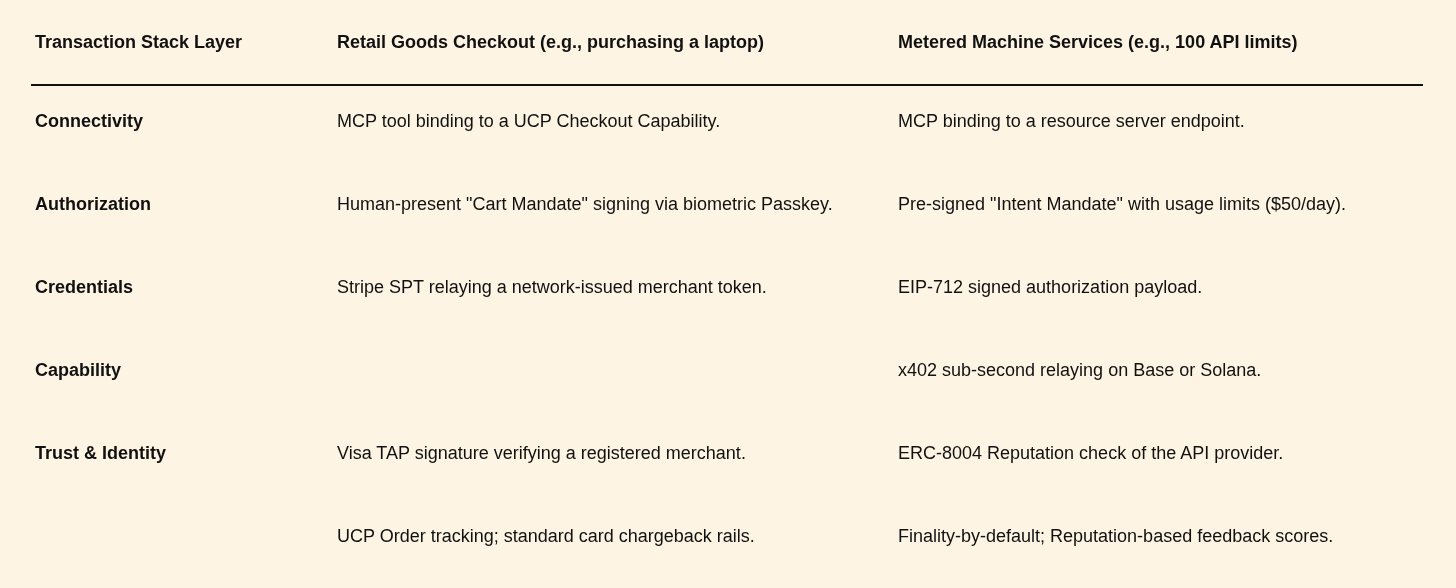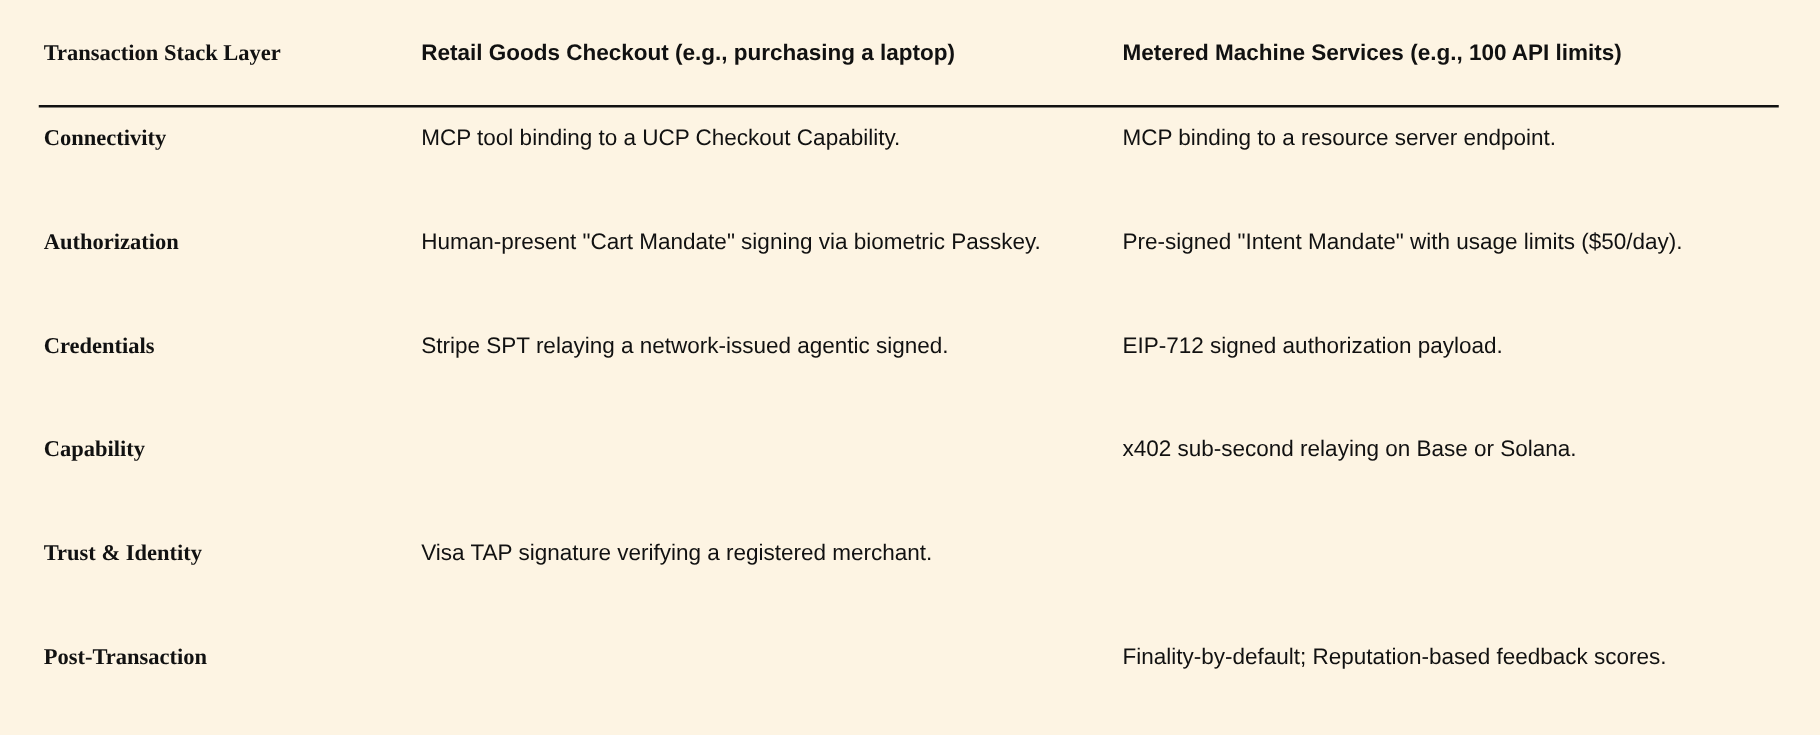--- a/index.html
+++ b/index.html
@@ -31,33 +31,33 @@
     }
     .cell {
       position: absolute;
       top: 0;
       height: 100%;
       display: flex;
       align-items: center;
       font-size: 18px;
       white-space: nowrap;
     }
-    .c0 { left: 4px; font-family: Liberation Serif, serif; }
+    .c0 { left: 4px; }
     .c1 { left: 306px; text-align: center; }
     .c2 { left: 867px; }
     .header-row .cell {
       font-weight: bold;
       padding-bottom: 2px;
     }
     .layer {
       font-weight: bold;
     }
     .body-row .cell {
       align-items: flex-start;
-      padding-top: 14px;
+      padding-top: 25px;
       box-sizing: border-box;
     }
   </style>
 </head>
 <body>
 
 <div class="table">
   <div class="row header-row">
     <div class="cell c0">Transaction Stack Layer</div>
     <div class="cell c1">Retail Goods Checkout (e.g., purchasing a laptop)</div>
@@ -71,31 +71,32 @@
   </div>
 
   <div class="row body-row">
     <div class="cell c0 layer">Authorization</div>
     <div class="cell c1">Human-present "Cart Mandate" signing via biometric Passkey.</div>
     <div class="cell c2">Pre-signed "Intent Mandate" with usage limits ($50/day).</div>
   </div>
 
   <div class="row body-row">
     <div class="cell c0 layer">Credentials</div>
-    <div class="cell c1">Stripe SPT relaying a network-issued agentic signed.</div>
+    <div class="cell c1">Stripe SPT relaying a network-issued merchant token.</div>
     <div class="cell c2">EIP-712 signed authorization payload.</div>
   </div>
 
   <div class="row body-row">
     <div class="cell c0 layer">Capability</div>
     <div class="cell c2">x402 sub-second relaying on Base or Solana.</div>
   </div>
 
   <div class="row body-row">
     <div class="cell c0 layer">Trust &amp; Identity</div>
     <div class="cell c1">Visa TAP signature verifying a registered merchant.</div>
+    <div class="cell c2">ERC-8004 Reputation check of the API provider.</div>
   </div>
 
   <div class="row body-row">
-    <div class="cell c0 layer">Post-Transaction</div>
+    <div class="cell c1">UCP Order tracking; standard card chargeback rails.</div>
     <div class="cell c2">Finality-by-default; Reputation-based feedback scores.</div>
   </div>
 </div>
 
 </body></html>

